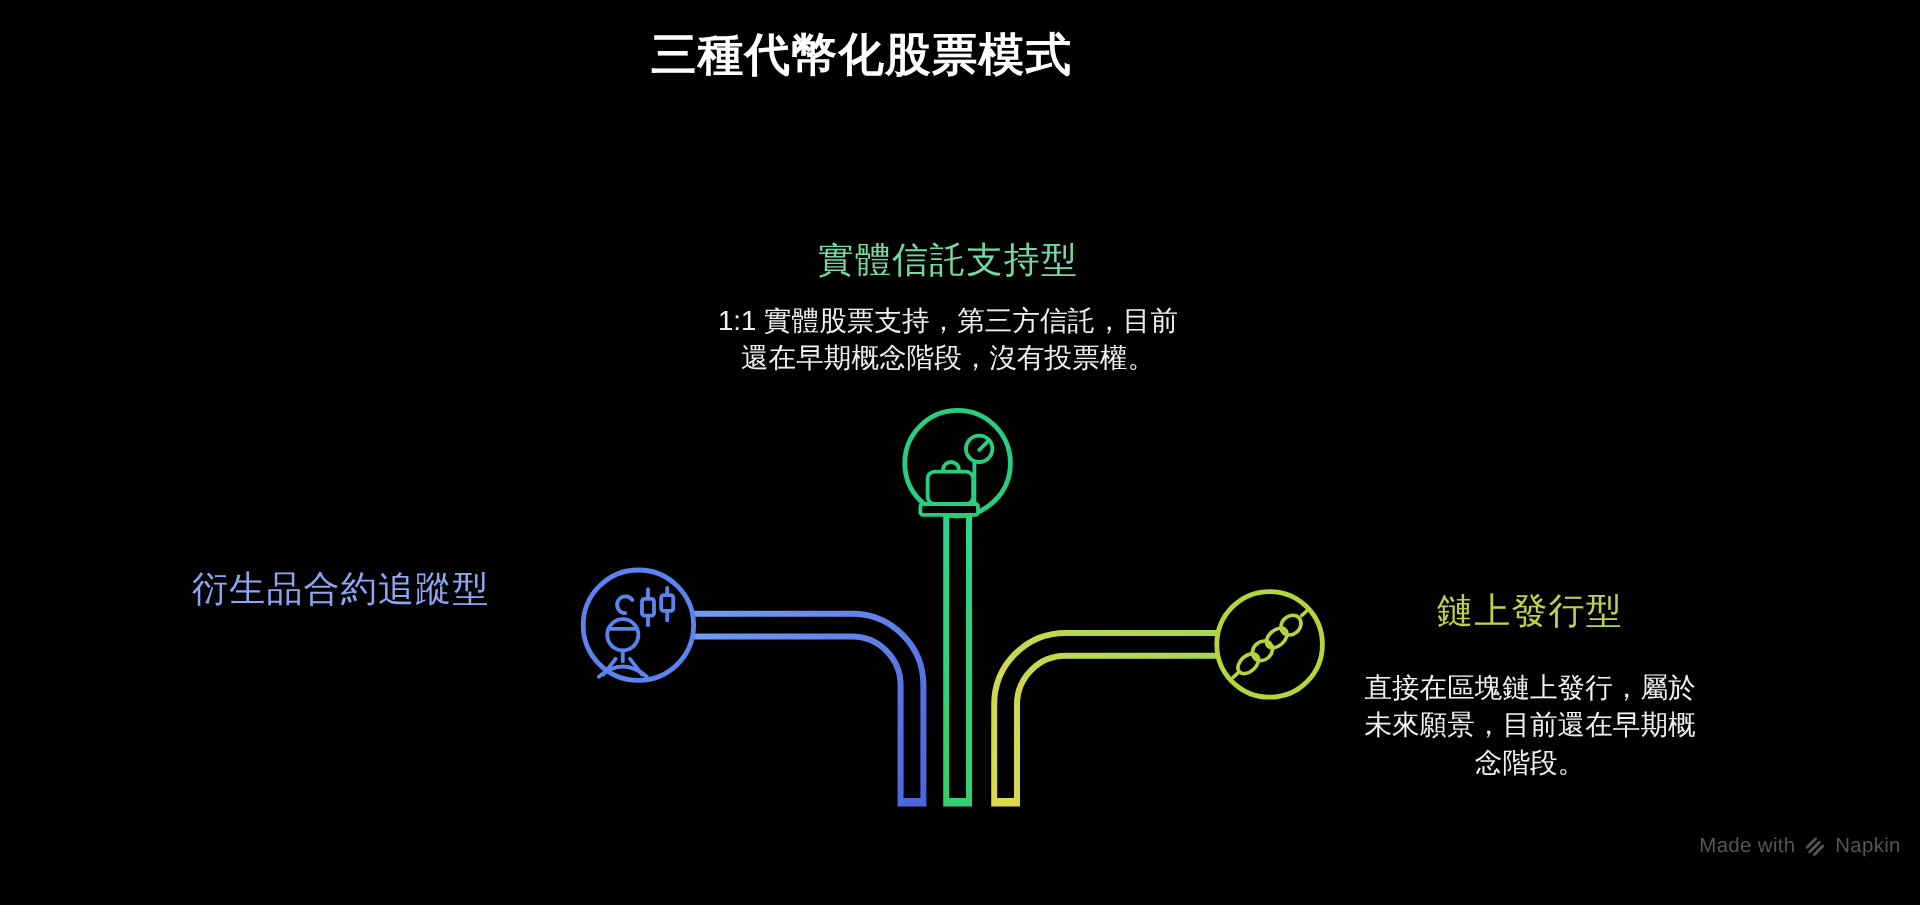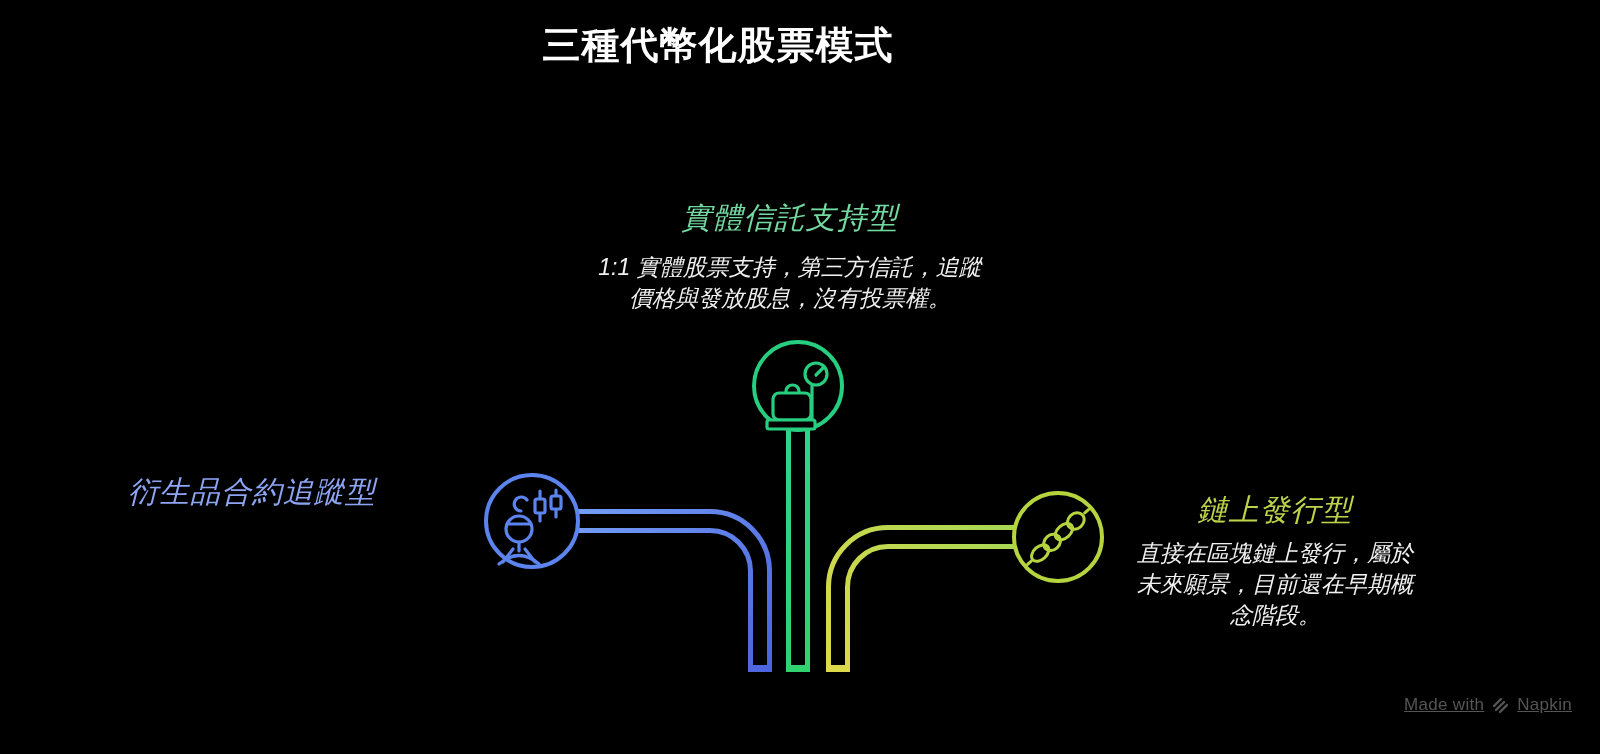--- a/index.html
+++ b/index.html
@@ -28,46 +28,46 @@
     font-family:"Liberation Sans","DejaVu Sans",sans-serif;
   }
   .canvas{position:absolute;inset:0;background:var(--c-background);}
   .page-title{
     position:absolute;left:0;top:20px;width:1436px;
     text-align:center;
     font-size:38px;font-weight:700;letter-spacing:1px;
     color:var(--c-title);
   }
   .diagram-svg{position:absolute;left:0;top:0;}
-  .section{position:absolute;font-style:italic;}
+  .section{position:absolute;}
   .section-heading{
     font-size:30px;font-weight:500;letter-spacing:1px;
     line-height:36px;white-space:nowrap;
   }
   .section-desc{
     font-size:23px;font-weight:400;
     line-height:31px;color:var(--c-text);
     margin-top:16px;
   }
   
   .section-trust{left:598px;top:200px;width:384px;text-align:center;}
   .section-trust .section-heading{color:var(--c-trust-heading);}
   
-  .section-derivative{left:128px;top:474px;width:312px;text-align:left;}
+  .section-derivative{left:128px;top:474px;width:312px;text-align:center;}
   .section-derivative .section-heading{color:var(--c-derivative-heading);}
   .section-derivative .section-desc{margin-top:31px;}
   
   .section-onchain{left:1130px;top:492px;width:290px;text-align:center;}
   .section-onchain .section-heading{color:var(--c-onchain-heading);}
-  .section-onchain .section-desc{margin-top:10px;}
+  .section-onchain .section-desc{margin-top:30px;}
   .watermark{
-    position:absolute;right:28px;top:695px;
+    position:absolute;right:16px;top:695px;
     display:flex;align-items:center;gap:7px;
     color:var(--c-watermark);
-    font-size:17px;font-weight:500;letter-spacing:.3px;text-decoration:underline;
+    font-size:17px;font-weight:500;letter-spacing:.3px;
   }
   .watermark svg{display:block;}
 </style>
 </head>
 <body>
 
 <div class="canvas">
 
   <div class="page-title">三種代幣化股票模式</div>
 
@@ -142,21 +142,21 @@
         <ellipse cx="1066" cy="537" rx="10" ry="6.5"></ellipse>
         <ellipse cx="1082" cy="537" rx="9" ry="7.5"></ellipse>
         <path d="M 1022 537 h -5"></path>
         <path d="M 1094 537 h 5"></path>
       </g>
     </g>
   </svg>
 
   <div class="section section-trust">
     <div class="section-heading">實體信託支持型</div>
-    <div class="section-desc">1:1 實體股票支持，第三方信託，追蹤價格與發放股息，沒有投票權。</div>
+    <div class="section-desc">1:1 實體股票支持，第三方信託，目前還在早期概念階段，沒有投票權。</div>
   </div>
 
   <div class="section section-derivative">
     <div class="section-heading">衍生品合約追蹤型</div>
   </div>
 
   <div class="section section-onchain">
     <div class="section-heading">鏈上發行型</div>
     <div class="section-desc">直接在區塊鏈上發行，屬於未來願景，目前還在早期概念階段。</div>
   </div>

